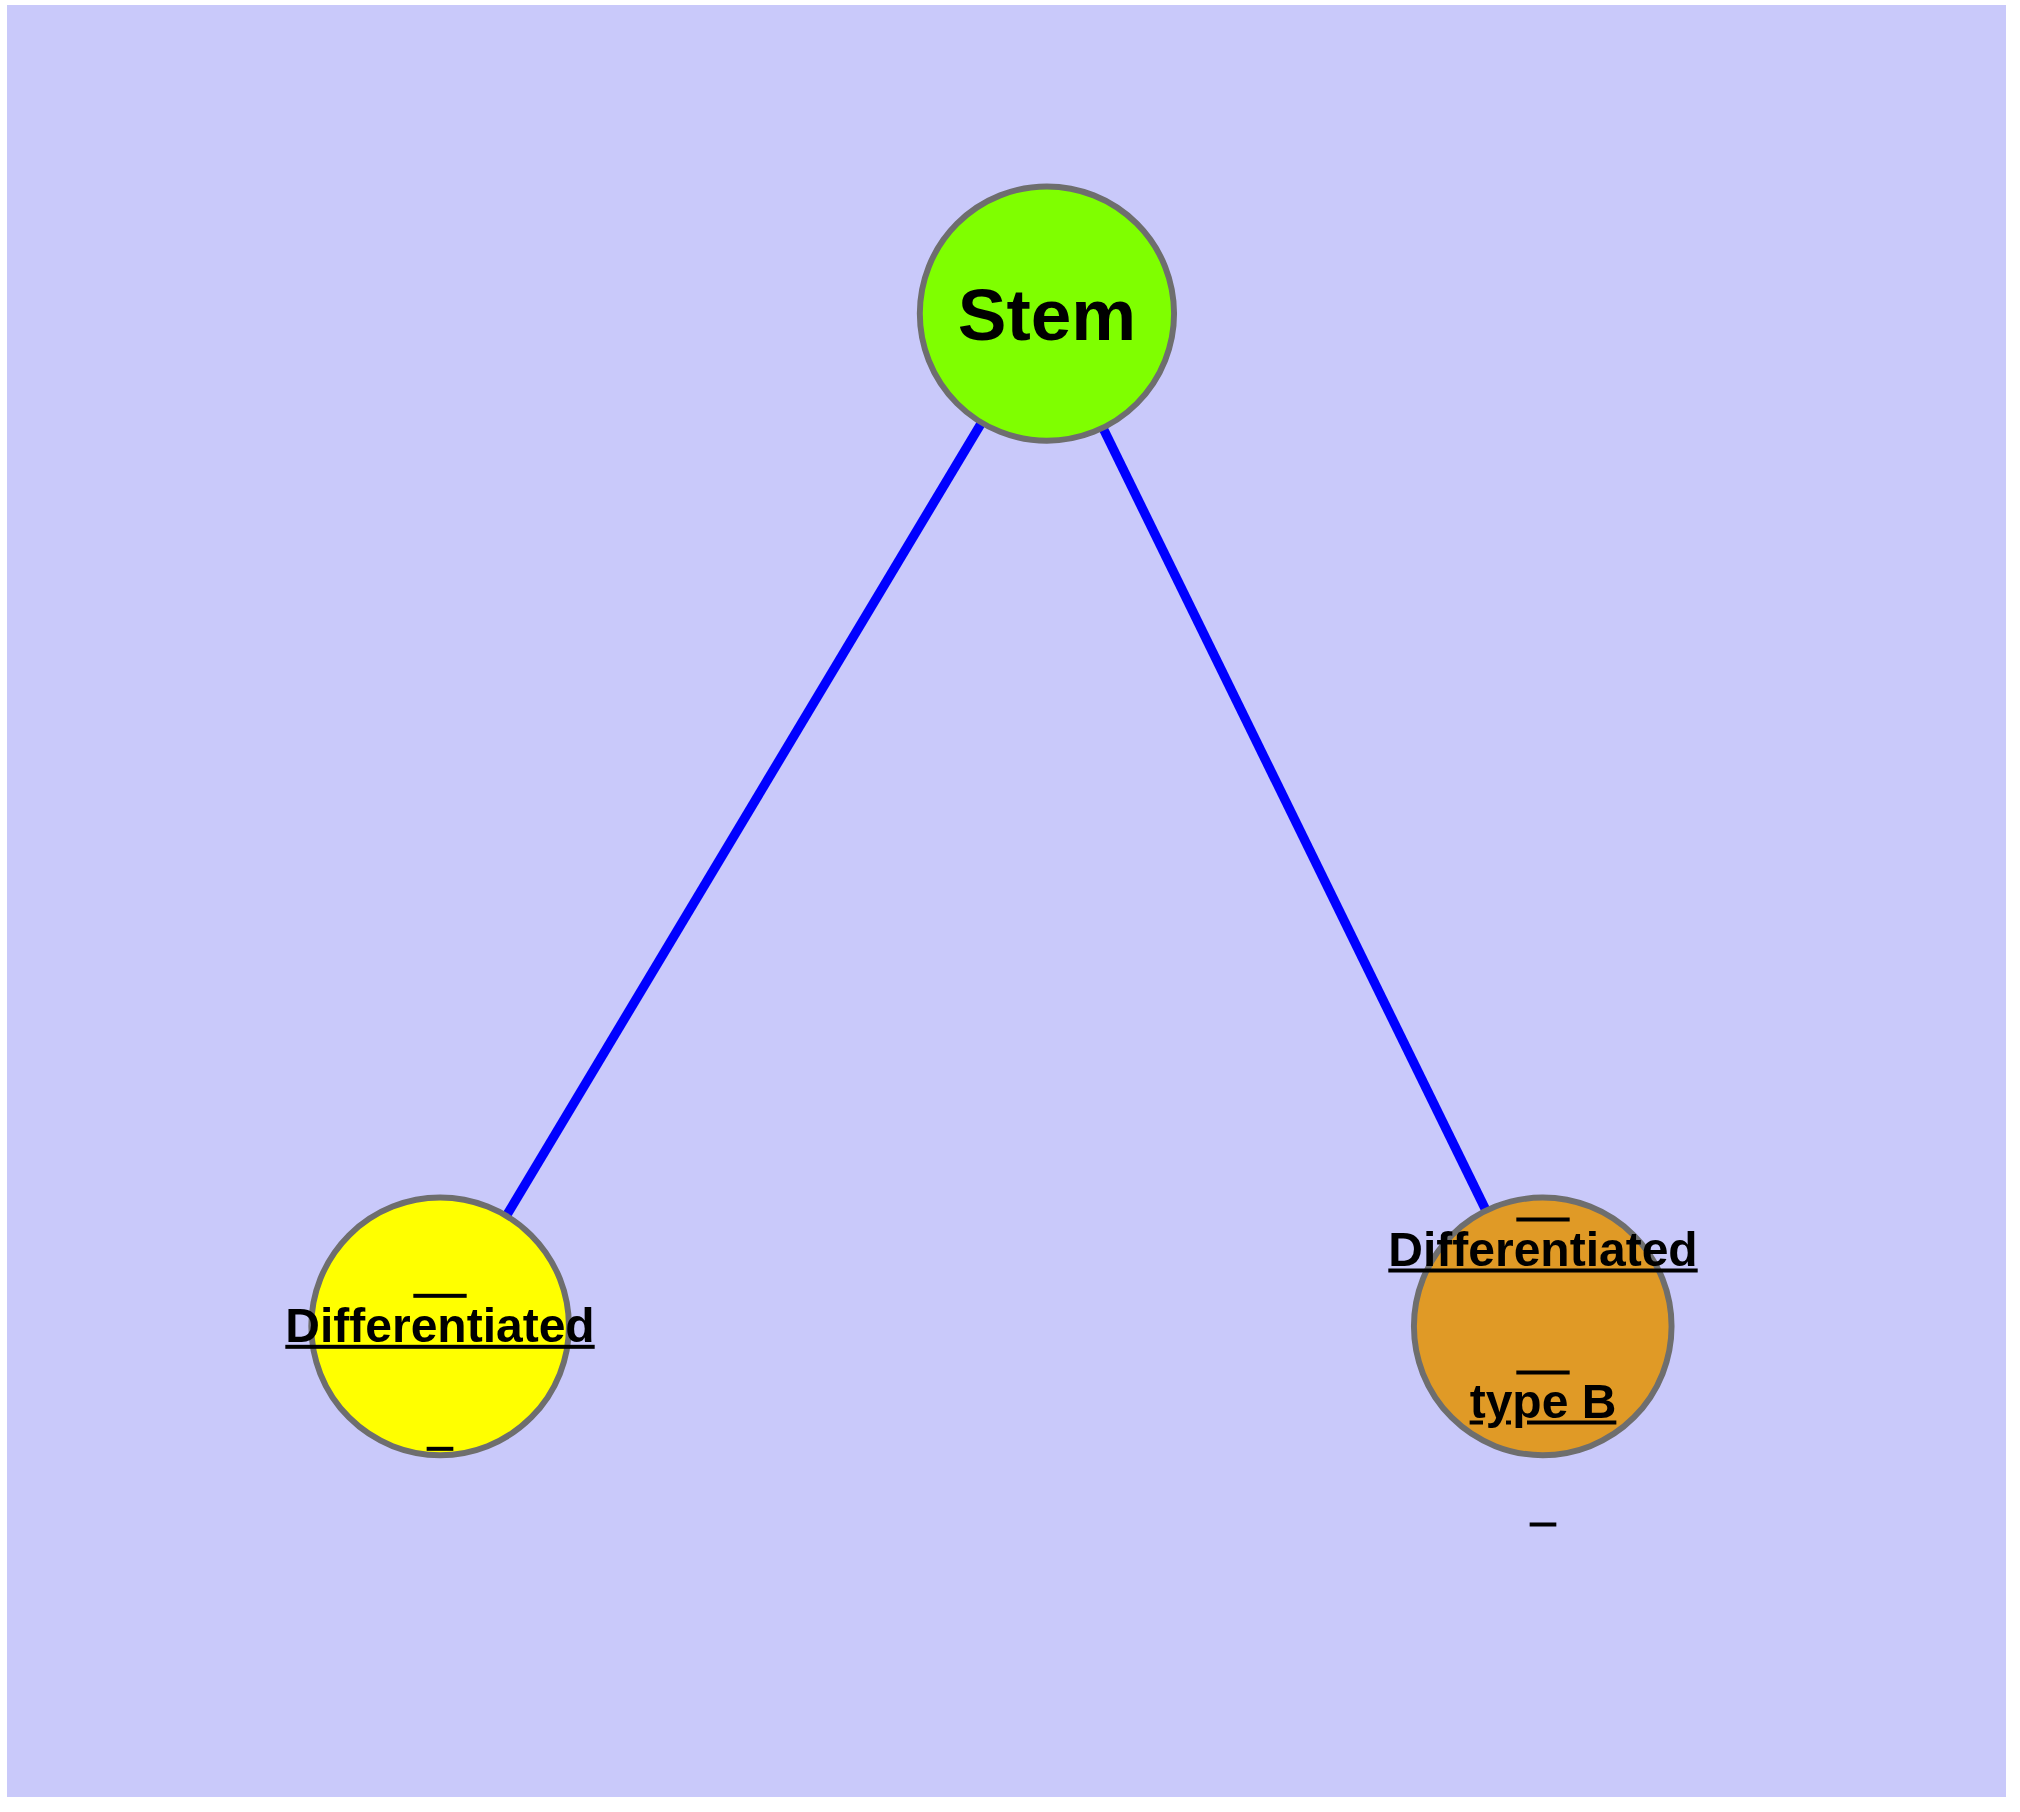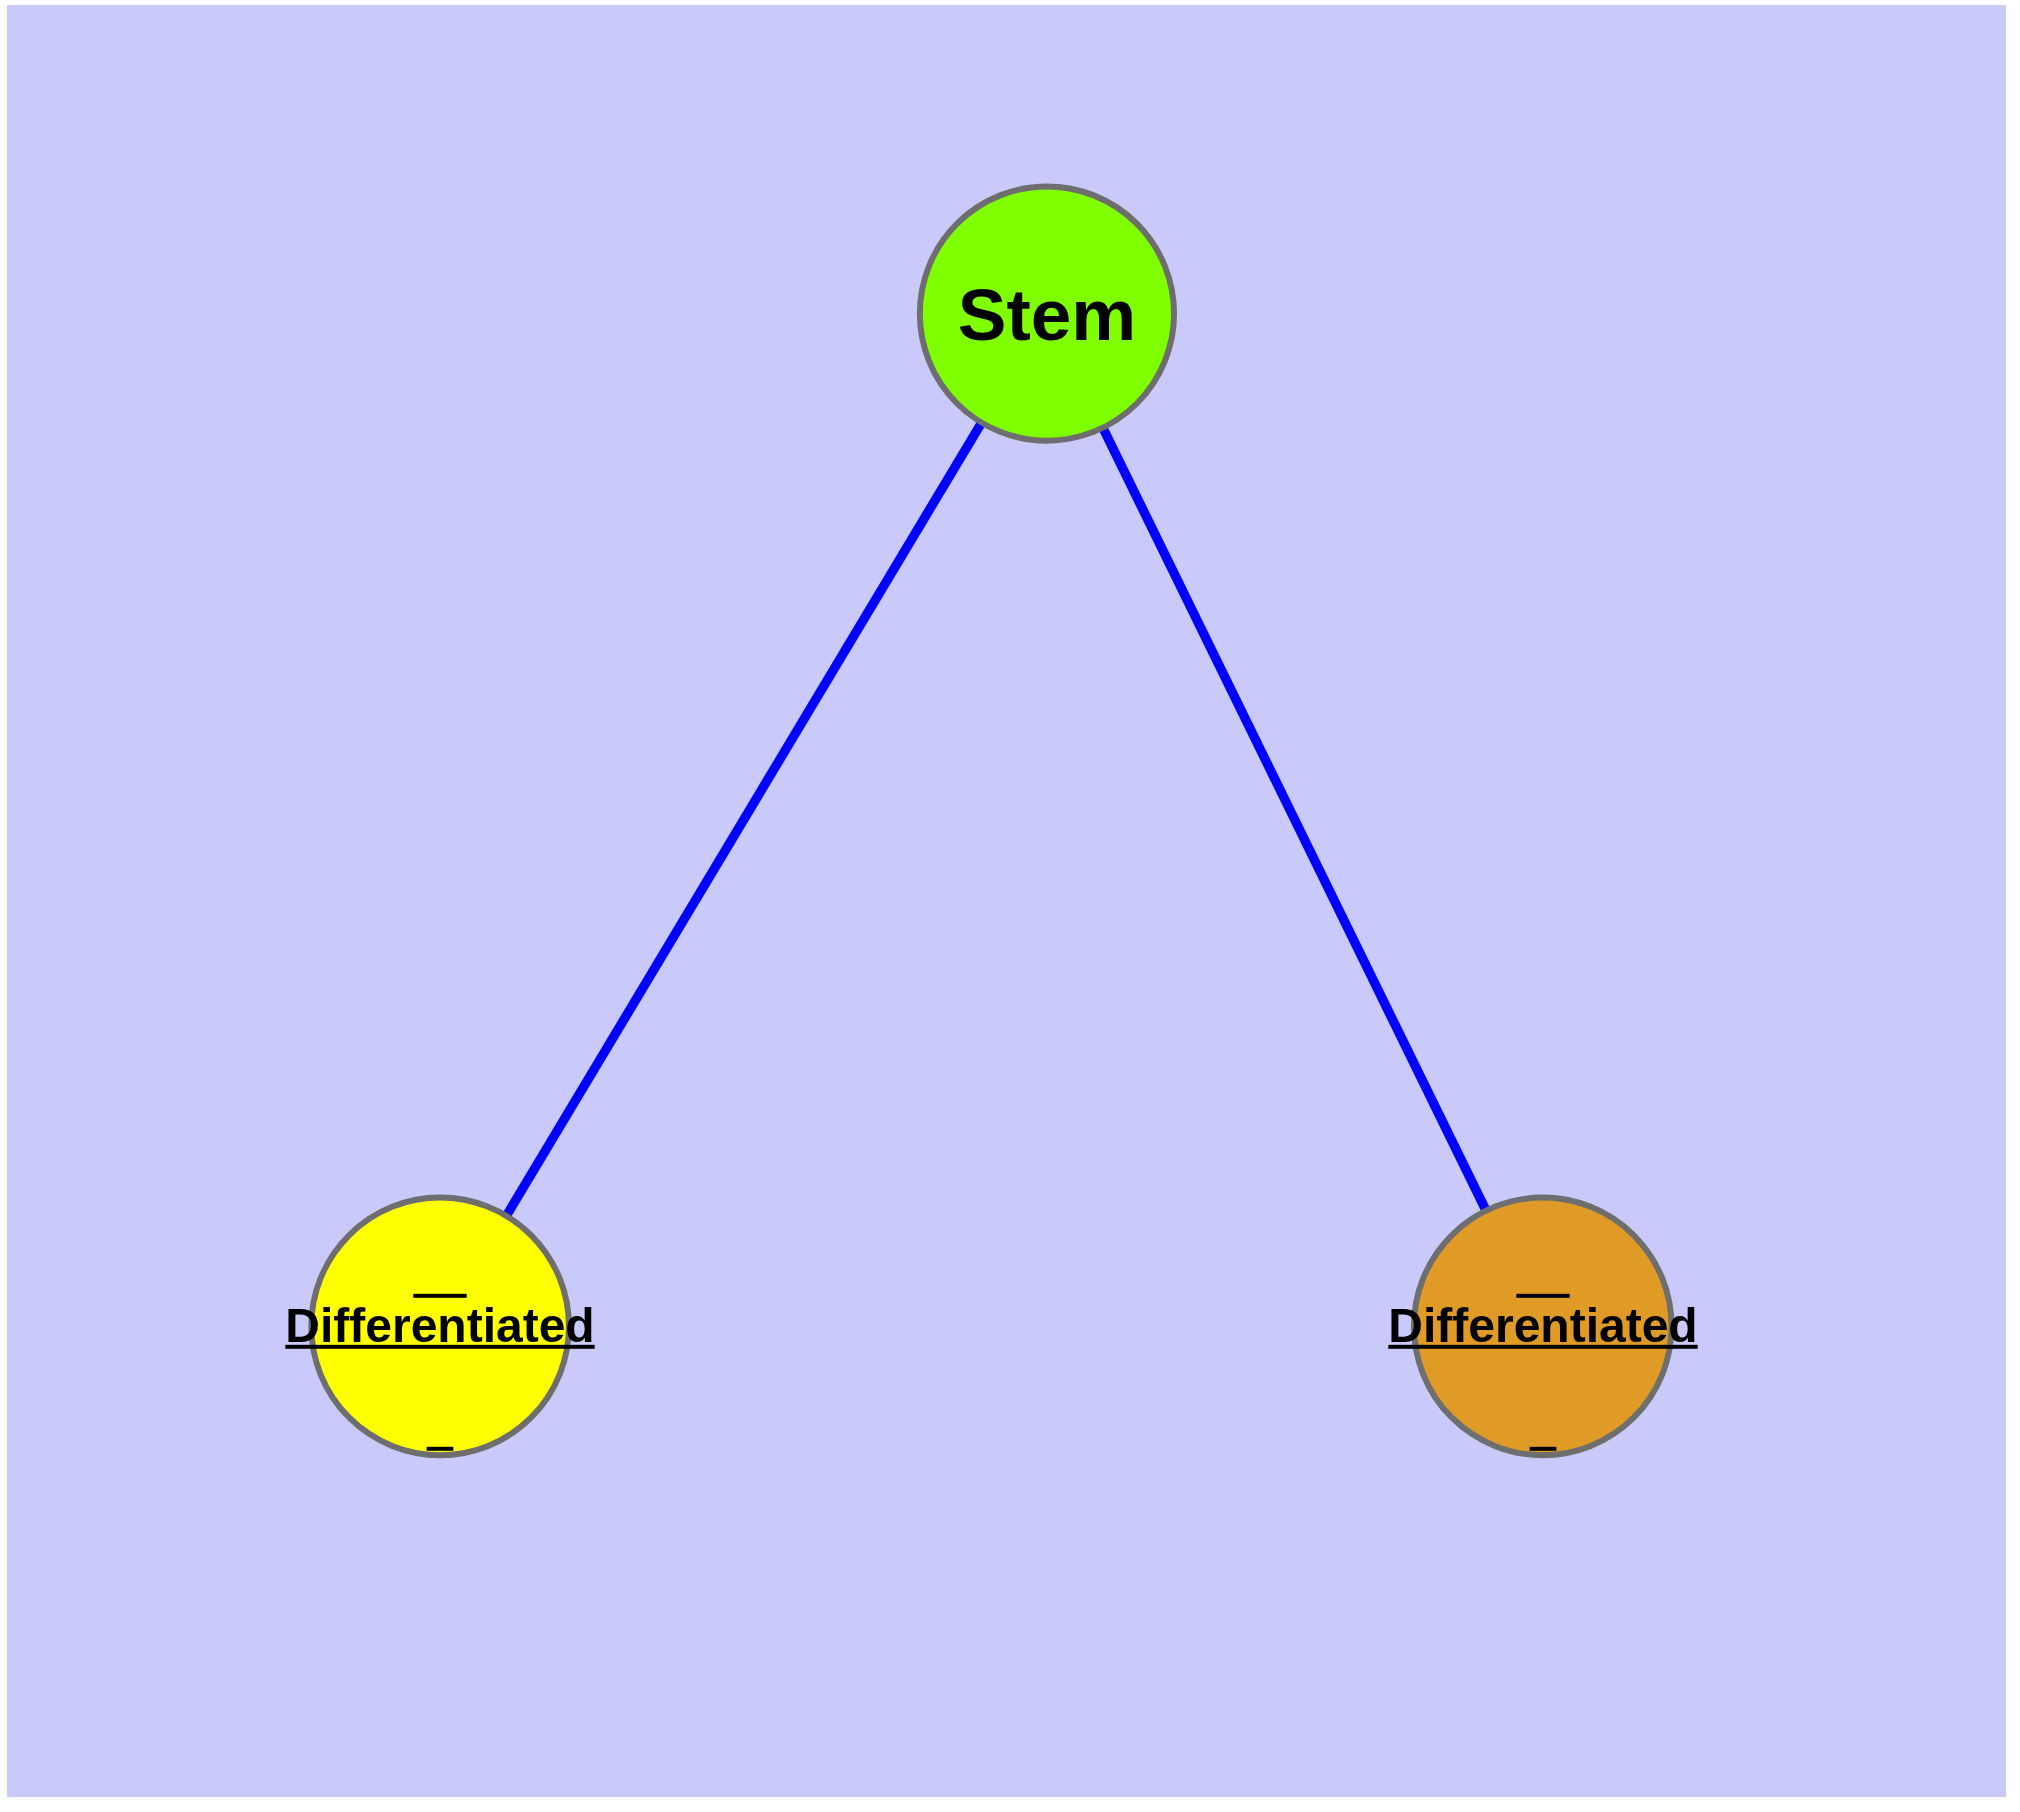--- a/index.html
+++ b/index.html
@@ -74,16 +74,17 @@
   <div class="node-label label-stem" id="label-stem" style="left: 1047px; top: 314px;">
     <div>Stem</div>
   </div>
 
   <div class="node-label label-diff" id="label-diff_a" style="left: 440px; top: 1326px;">
     <div>Differentiated</div>
   </div>
 
   <div class="node-label label-diff" id="label-diff_b" style="left: 1543px; top: 1326px;">
     <div>Differentiated</div>
+    <div>type B</div>
   </div>
 
 </div>
 
 
 </body></html>

